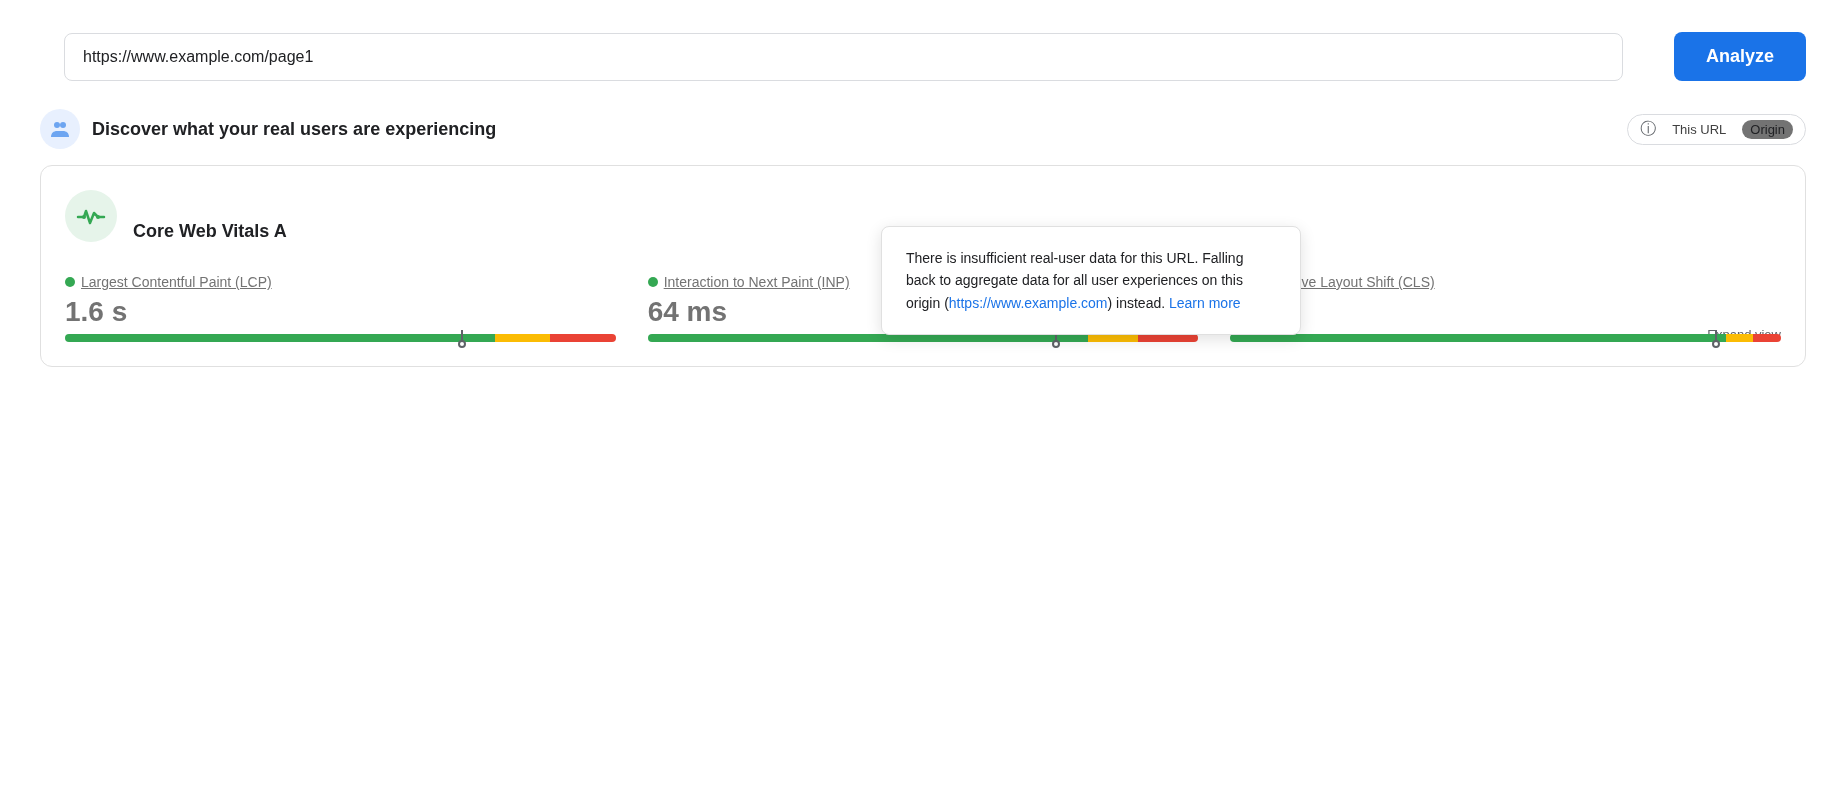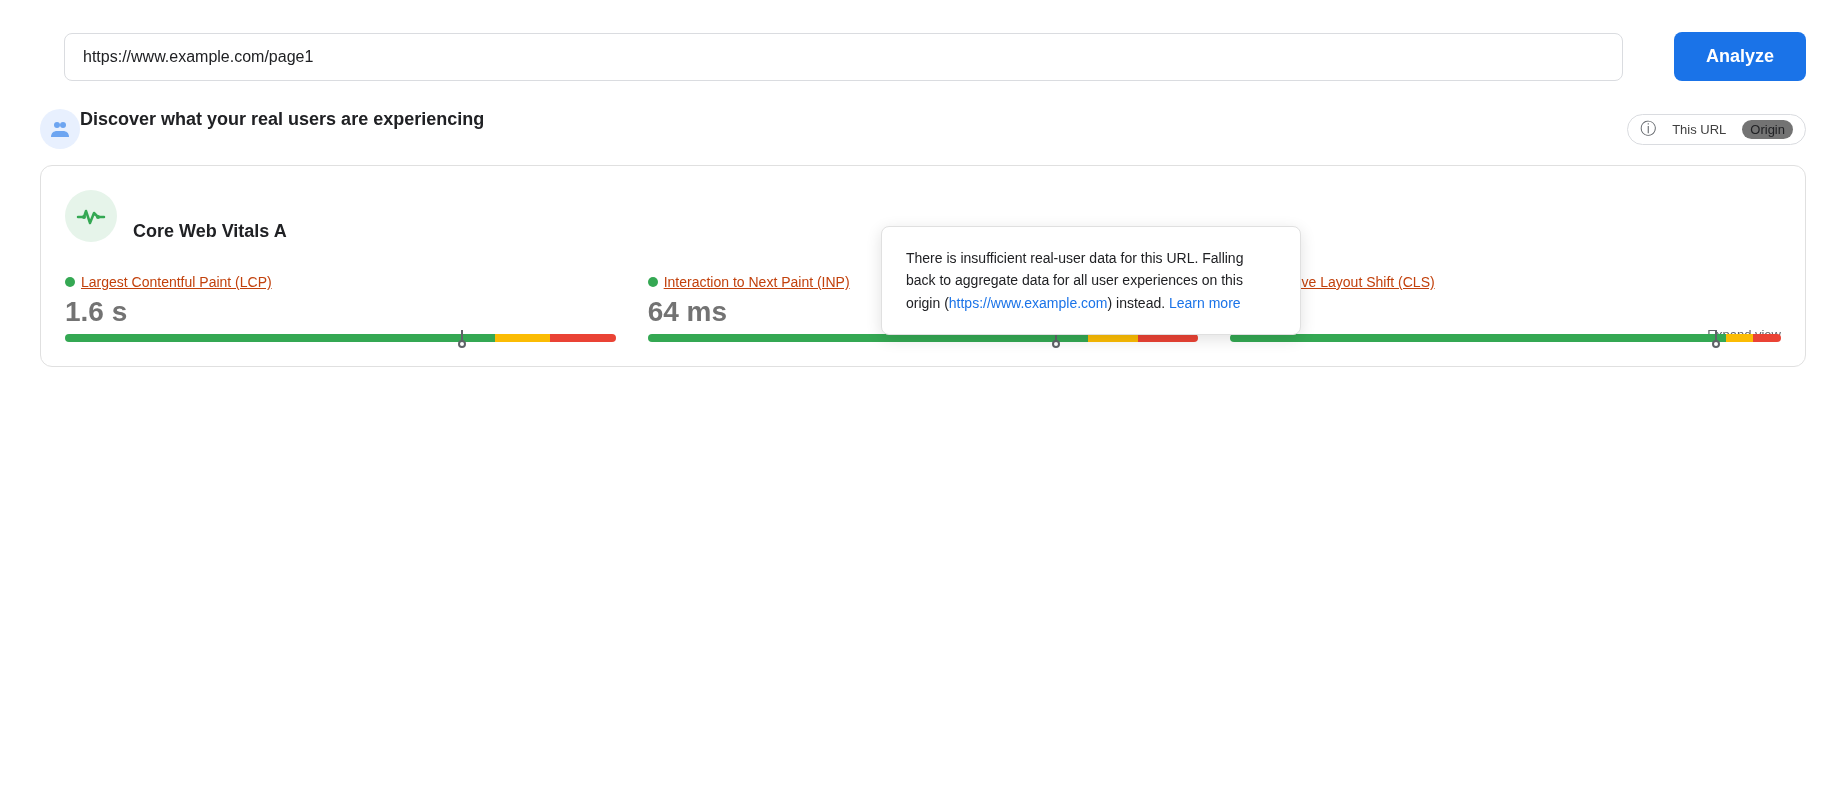--- a/index.html
+++ b/index.html
@@ -83,20 +83,22 @@
     
     .section-header {
       display: flex;
       align-items: center;
       justify-content: space-between;
       margin-bottom: 16px;
     }
 
     .section-title-group {
       display: flex;
+      align-items: center;
+      gap: 12px;
     }
 
     .section-avatar {
       width: 40px;
       height: 40px;
       background: #e8f0fe;
       border-radius: 50%;
       display: flex;
       align-items: center;
       justify-content: center;
@@ -215,21 +217,21 @@
 
     .metric-label {
       display: flex;
       align-items: center;
       gap: 6px;
       font-size: 14px;
       color: #202124;
     }
 
     .metric-label a {
-      color: #c2410c;
+      color: #737373;
     }
 
     .metric-dot {
       width: 10px;
       height: 10px;
       border-radius: 50%;
       background: #34a853;
       flex-shrink: 0;
     }
 

